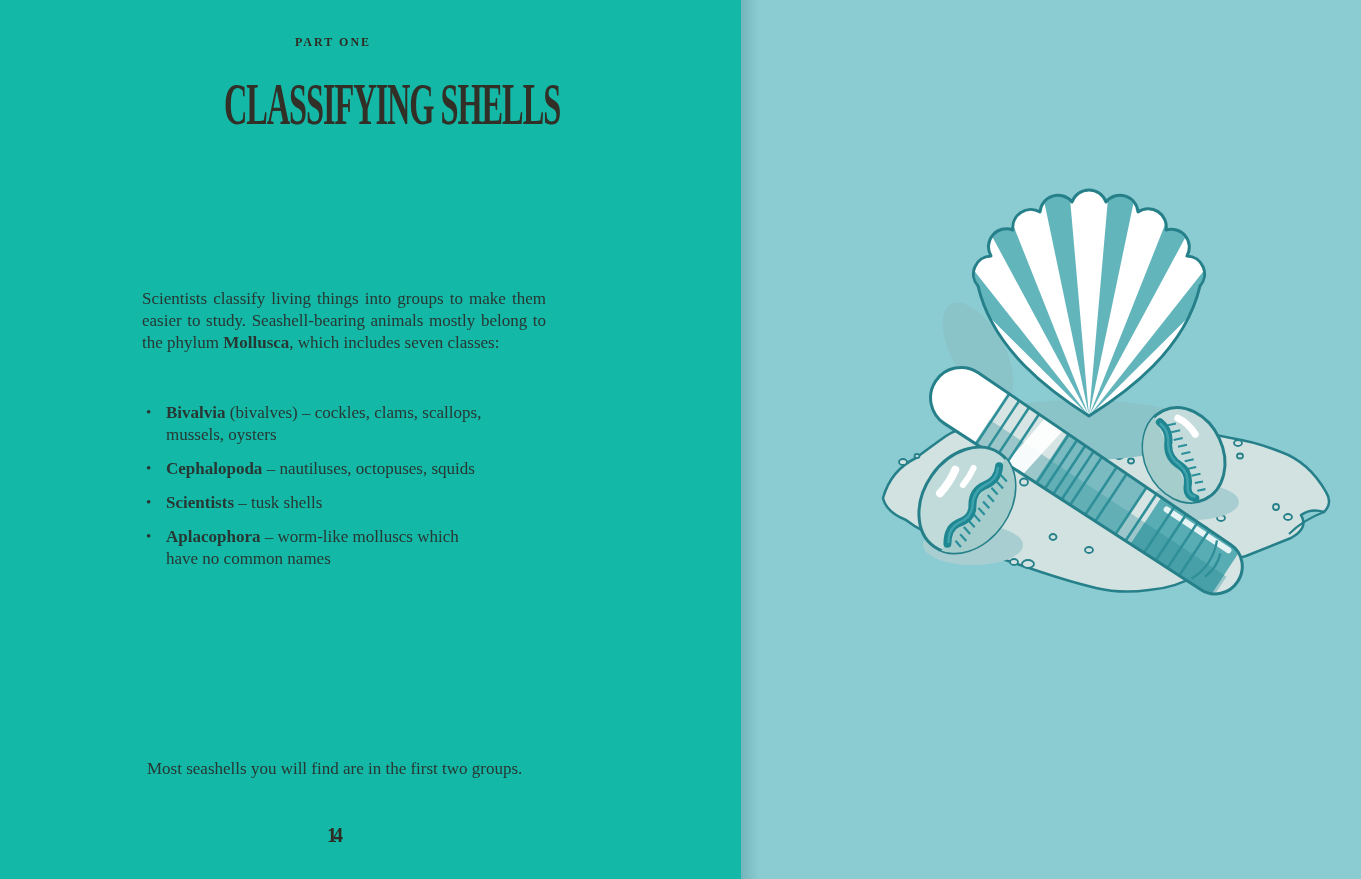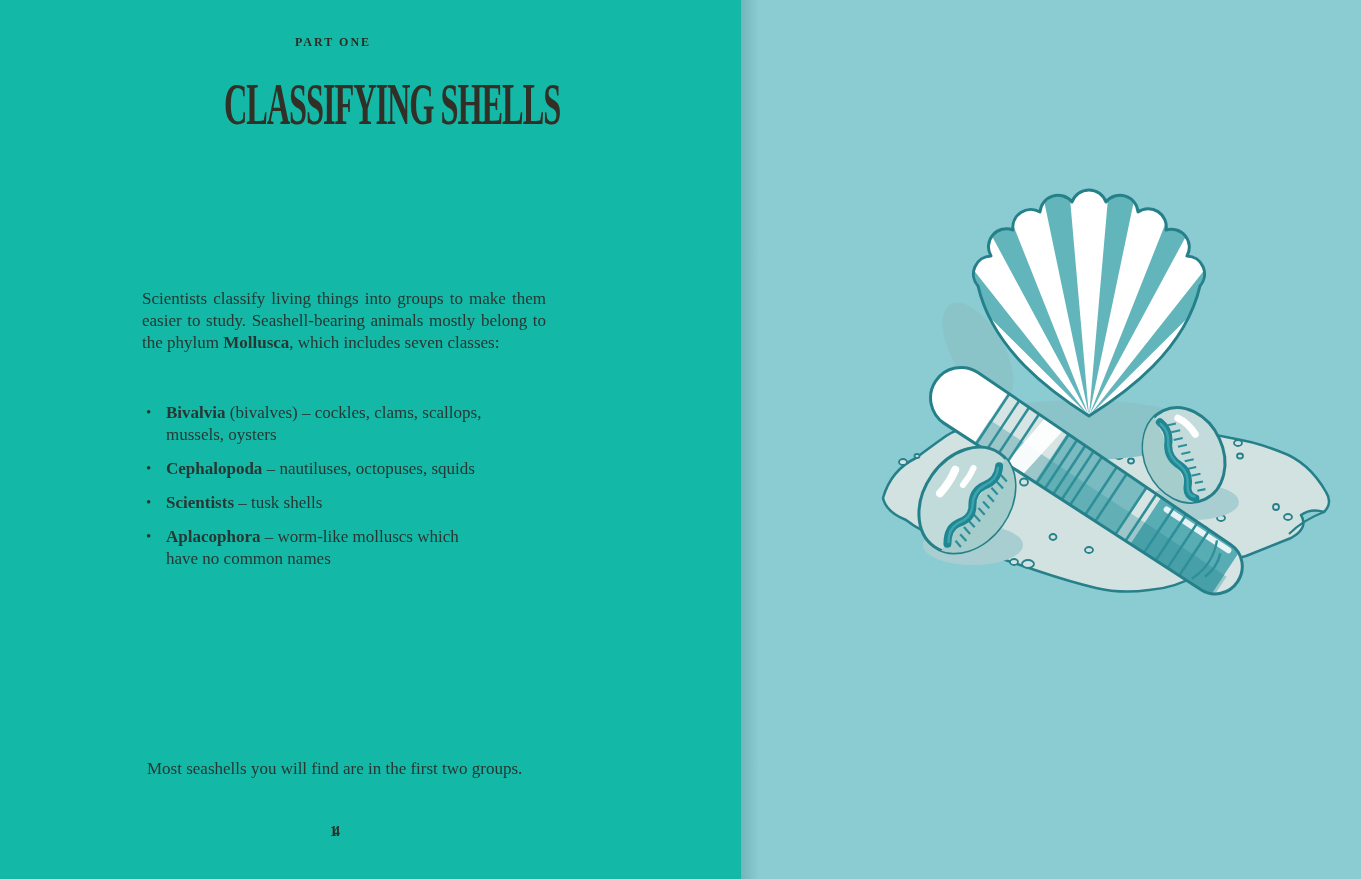--- a/index.html
+++ b/index.html
@@ -36,21 +36,21 @@
   .classes li{position:relative;padding-left:35px;margin-bottom:12px;}
   .classes li::before{
     content:"•";position:absolute;left:15px;top:-1px;font-size:15px;color:#273733;
   }
   .w1{max-width:372px;} .w2{max-width:340px;} .w3{max-width:372px;}
   .w4{max-width:372px;} .w5{max-width:372px;} .w6{max-width:300px;} .w7{max-width:332px;}
   .term{font-weight:700;}
   .closing{position:absolute;top:742px;left:0;width:404px;margin:16px;font-size:17px;line-height:22px;}
   .page-number{
     position:absolute;top:824px;left:0;right:0;text-align:center;
-    font-weight:700;font-size:14px;letter-spacing:-4px;color:#2e2c24;
+    font-weight:700;font-size:20px;letter-spacing:-4px;color:#2e2c24;
   }
   svg.illustration{position:absolute;left:0;top:0;}
 </style>
 </head>
 <body>
 
 <div class="spread">
 
   <div class="page page-left">
     <div class="column">

